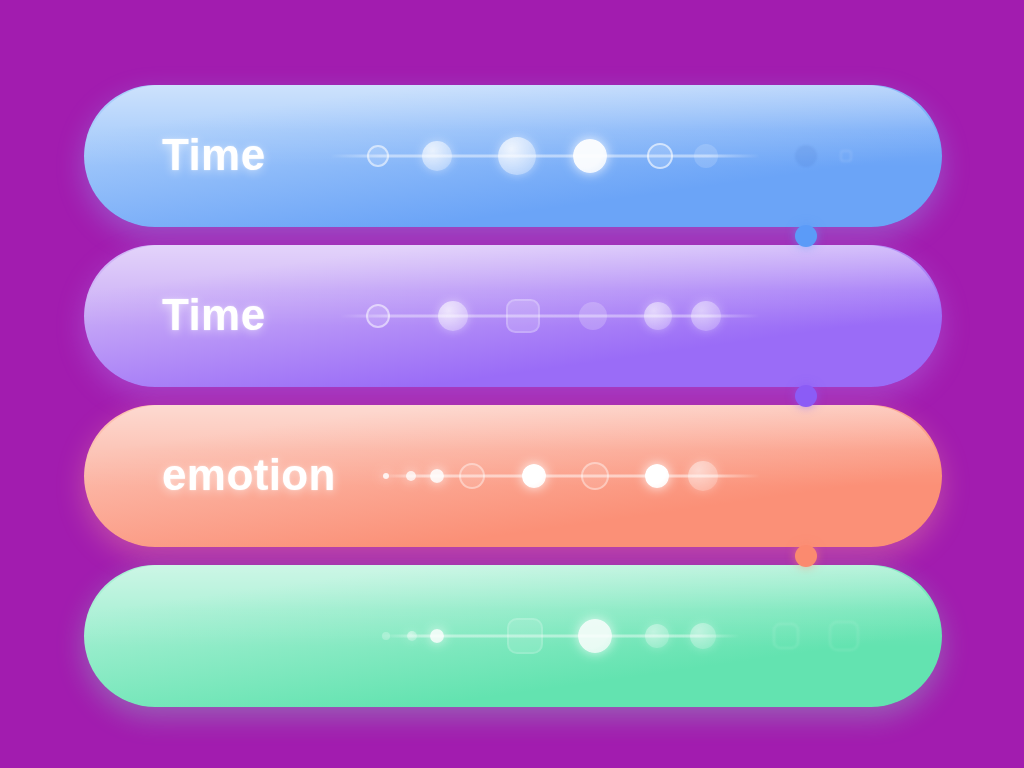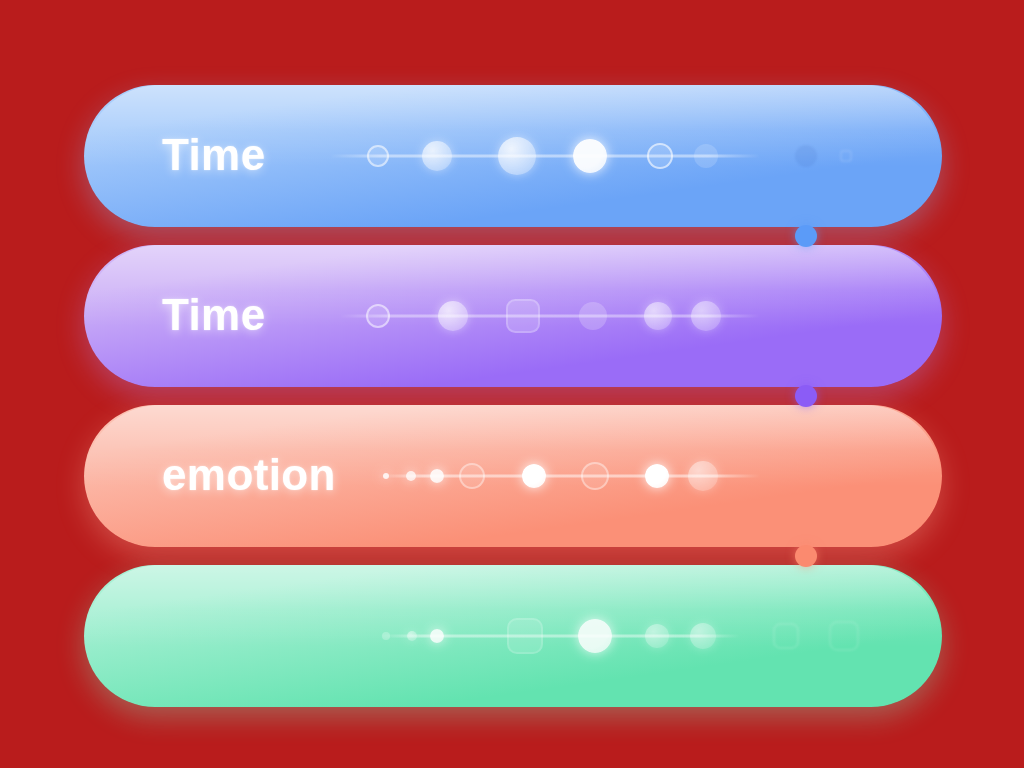--- a/index.html
+++ b/index.html
@@ -10,21 +10,21 @@
     height: 768px;
     overflow: hidden;
     background: #ffffff;
     font-family: "Liberation Sans", sans-serif;
   }
 
   #stage {
     position: relative;
     width: 1024px;
     height: 768px;
-    background: #b91c1c;
+    background: #a21caf;
   }
 
   
   .bar {
     position: absolute;
     border-radius: 999px;
     overflow: visible;
   }
 
   .bar-surface {

